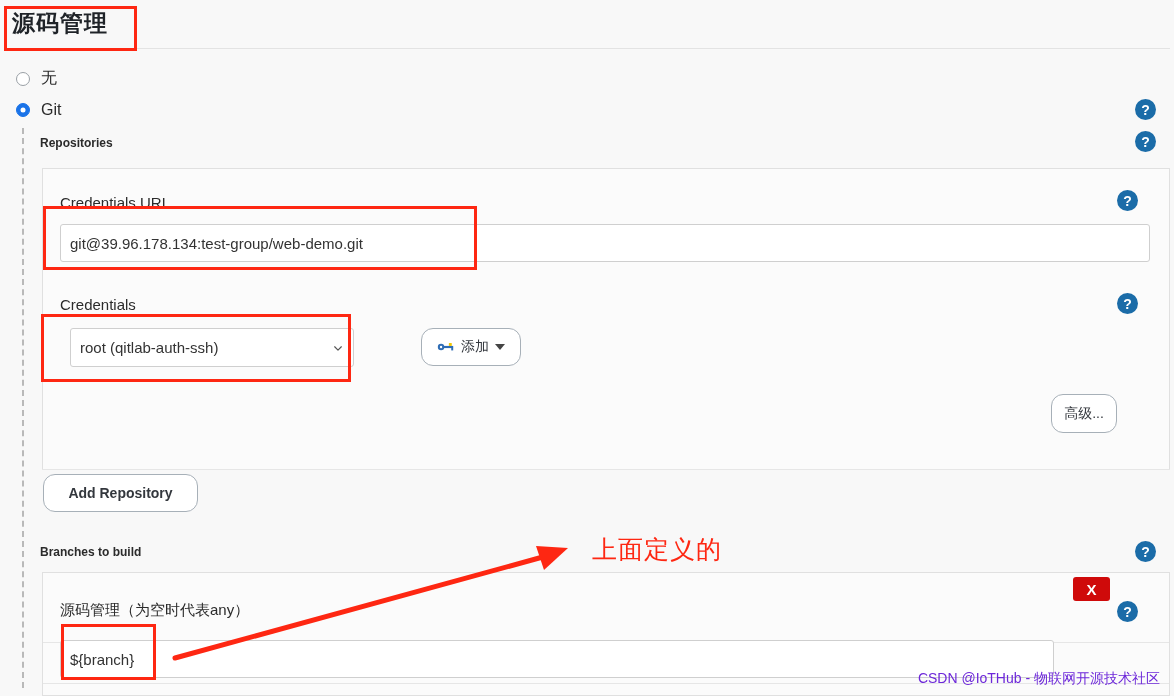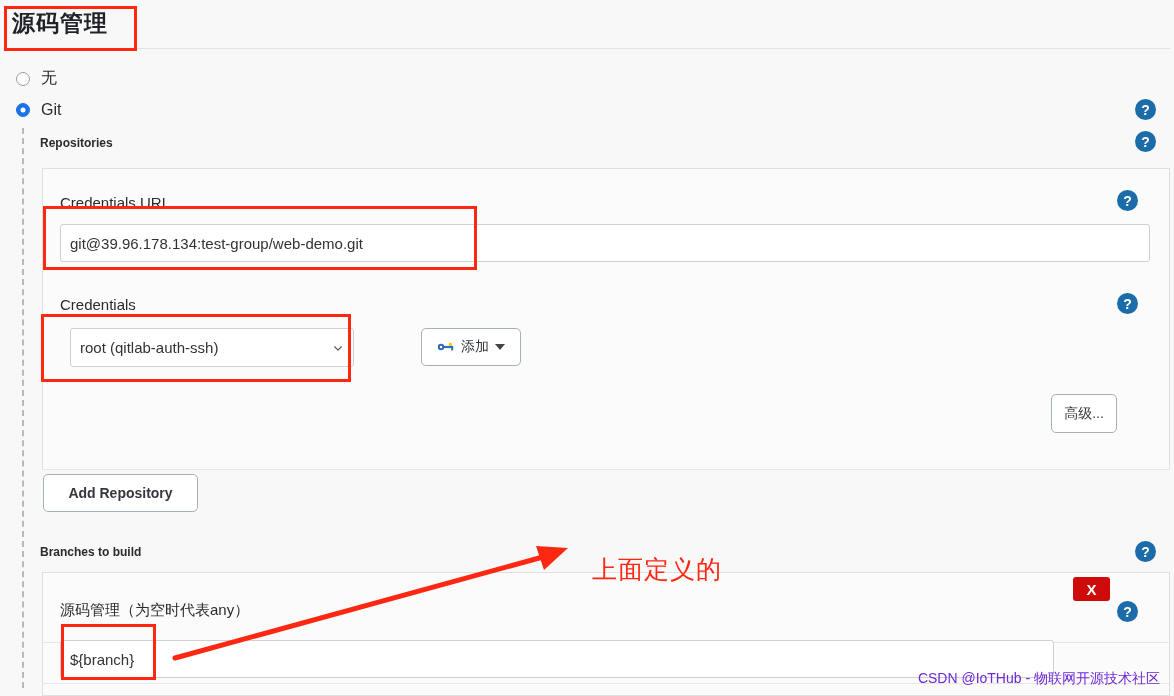--- a/index.html
+++ b/index.html
@@ -78,21 +78,21 @@
     display:flex; align-items:center; padding:0 9px;
   }
   .select-caret {
     position:absolute; right:10px; top:50%; transform:translateY(-50%);
     width:10px; height:10px;
   }
 
   
   .btn {
     position:absolute; background:#fff; border:1px solid #a7b0b8;
-    border-radius:5px; font-size:14px; color:#33373d;
+    border-radius:12px; font-size:14px; color:#33373d;
     display:flex; align-items:center; justify-content:center;
     gap:6px; cursor:pointer;
   }
   .btn-bold { font-weight:700; }
 
   .caret-down {
     width:0;height:0;border-left:5px solid transparent;
     border-right:5px solid transparent;border-top:6px solid #444;
     display:inline-block;
   }
@@ -117,21 +117,21 @@
     cursor:pointer;
   }
 
   
   .anno-box {
     position:absolute; border:3px solid #fe2712; background:transparent;
     pointer-events:none;
   }
   #anno-text {
     position:absolute; color:#fe2712; font-size:25px; font-weight:500;
-    letter-spacing:1px; white-space:nowrap;margin-top:20px;
+    letter-spacing:1px; white-space:nowrap;
   }
   #anno-arrow { position:absolute; left:150px; top:530px; pointer-events:none; }
 
   
   #watermark {
     position:absolute; right:14px; bottom:8px;
     font-size:14px; color:#6d28d9; white-space:nowrap;
   }
 </style>
 </head>

